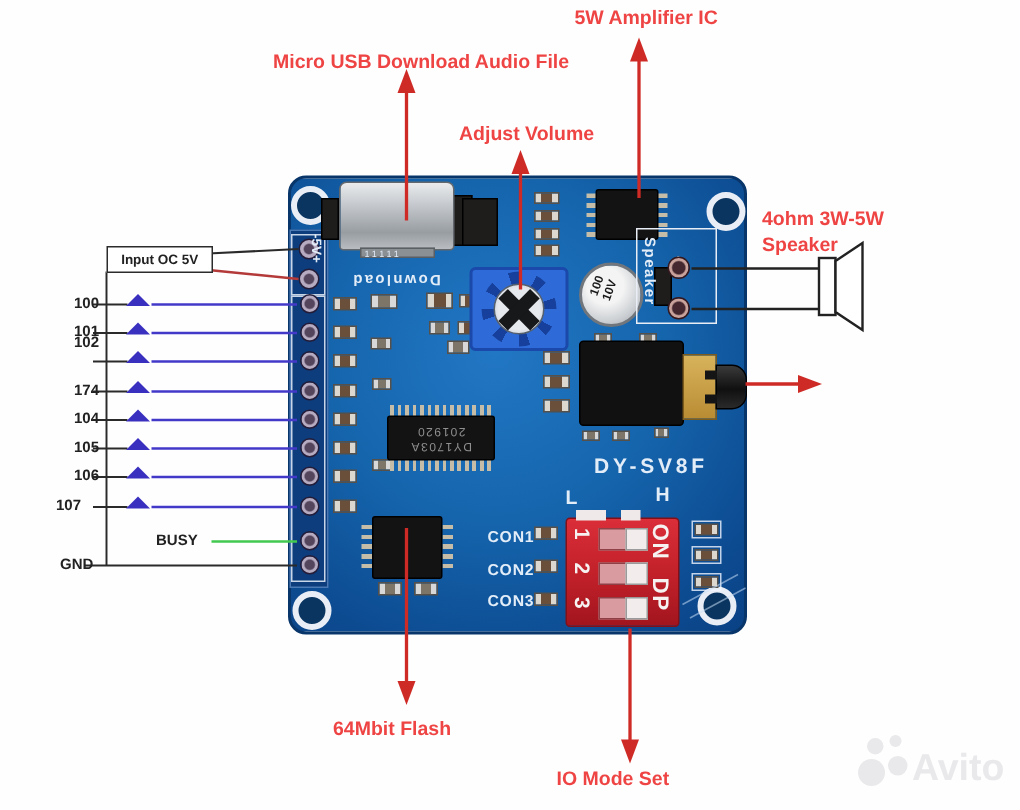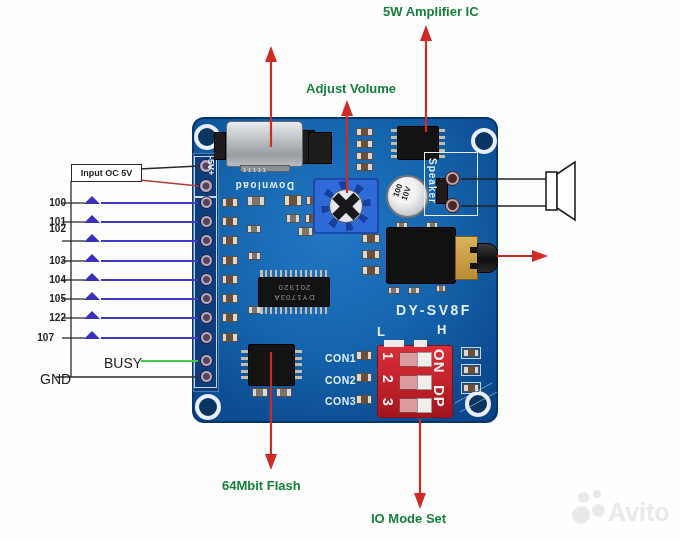--- a/index.html
+++ b/index.html
@@ -1,23 +1,23 @@
 <!DOCTYPE html>
 <html><head>
 <meta charset="utf-8">
 <style>
   html,body{margin:0;padding:0;background:#fff;}
   #canvas{position:relative;width:680px;height:540px;background:#fefefe;overflow:hidden;
           font-family:"Liberation Sans",sans-serif;}
   .abs{position:absolute;}
   
-  .lbl{position:absolute;color:#15803d;font-size:13px;font-weight:600;white-space:nowrap;z-index:6;line-height:15px;}
+  .lbl{position:absolute;color:#ef4444;font-size:13px;font-weight:600;white-space:nowrap;z-index:6;line-height:15px;}
   
   .pin-num{position:absolute;width:26px;text-align:right;font-size:10px;font-weight:700;color:#222;z-index:6;}
-  .small-lbl{position:absolute;font-size:14px;font-weight:400;color:#222;z-index:6;}
+  .small-lbl{position:absolute;font-size:10px;font-weight:700;color:#222;z-index:6;}
   
   .input-box{position:absolute;left:71px;top:164px;width:69px;height:16px;background:#fff;
              border:1.5px solid #2b2b2b;z-index:6;display:flex;align-items:center;justify-content:center;
              font-size:9px;font-weight:700;color:#222;}
   
   .board{position:absolute;left:192px;top:117px;width:306px;height:306px;border-radius:12px;
          background:radial-gradient(circle at 45% 38%, #2277c4 0%, #1565ad 45%, #0d4c92 80%, #0a4185 100%);
          border:2px solid #09366a;box-sizing:border-box;z-index:1;}
   .hole{position:absolute;border-radius:50%;width:26px;height:26px;border:4px solid #e9eef6;
         background:#0a3560;box-sizing:border-box;z-index:3;}
@@ -299,32 +299,37 @@
       <line x1="420" y1="419" x2="420" y2="495"></line>
         <polygon points="420,509 414,493 426,493" stroke="none"></polygon>
     </g>
     <g stroke="#cf2b26" stroke-width="2.2" fill="#cf2b26">
       <line x1="497" y1="256" x2="533" y2="256"></line>
         <polygon points="548,256 532,250 532,262" stroke="none"></polygon>
     </g>
   </svg>
 
   <div class="lbl" style="left:383px;top:4px;">5W Amplifier IC</div>
+  <div class="lbl" style="left:182px;top:33px;">Micro USB Download Audio File</div>
   <div class="lbl" style="left:306px;top:81px;">Adjust Volume</div>
+  <div class="lbl" style="left:508px;top:137px;line-height:17px;">
+    <div>4ohm 3W-5W</div>
+    <div>Speaker</div>
+  </div>
   <div class="lbl" style="left:222px;top:478px;text-align:right;">64Mbit Flash</div>
   <div class="lbl" style="left:371px;top:511px;">IO Mode Set</div>
   <div class="input-box">Input OC 5V</div>
 
   <div class="pin-num" style="left:40px;top:197px;">100</div>
   <div class="pin-num" style="left:40px;top:216px;">101</div>
   <div class="pin-num" style="left:40px;top:223px;">102</div>
-  <div class="pin-num" style="left:40px;top:255px;">103</div>
+  <div class="pin-num" style="left:40px;top:255px;">174</div>
   <div class="pin-num" style="left:40px;top:274px;">104</div>
   <div class="pin-num" style="left:40px;top:293px;">105</div>
-  <div class="pin-num" style="left:40px;top:312px;">122</div>
+  <div class="pin-num" style="left:40px;top:312px;">106</div>
   <div class="pin-num" style="left:28px;top:332px;">107</div>
   <div class="small-lbl" style="left:104px;top:355px;">BUSY</div>
   <div class="small-lbl" style="left:40px;top:371px;">GND</div>
 
   <div class="wm-circle" style="left:578px;top:492px;width:11px;height:11px;"></div>
   <div class="wm-circle" style="left:593px;top:490px;width:8px;height:8px;"></div>
   <div class="wm-circle" style="left:572px;top:506px;width:18px;height:18px;"></div>
   <div class="wm-circle" style="left:592px;top:504px;width:13px;height:13px;"></div>
   <div class="wm" style="left:608px;top:498px;font-size:25px;font-weight:700;">Avito</div>
 

